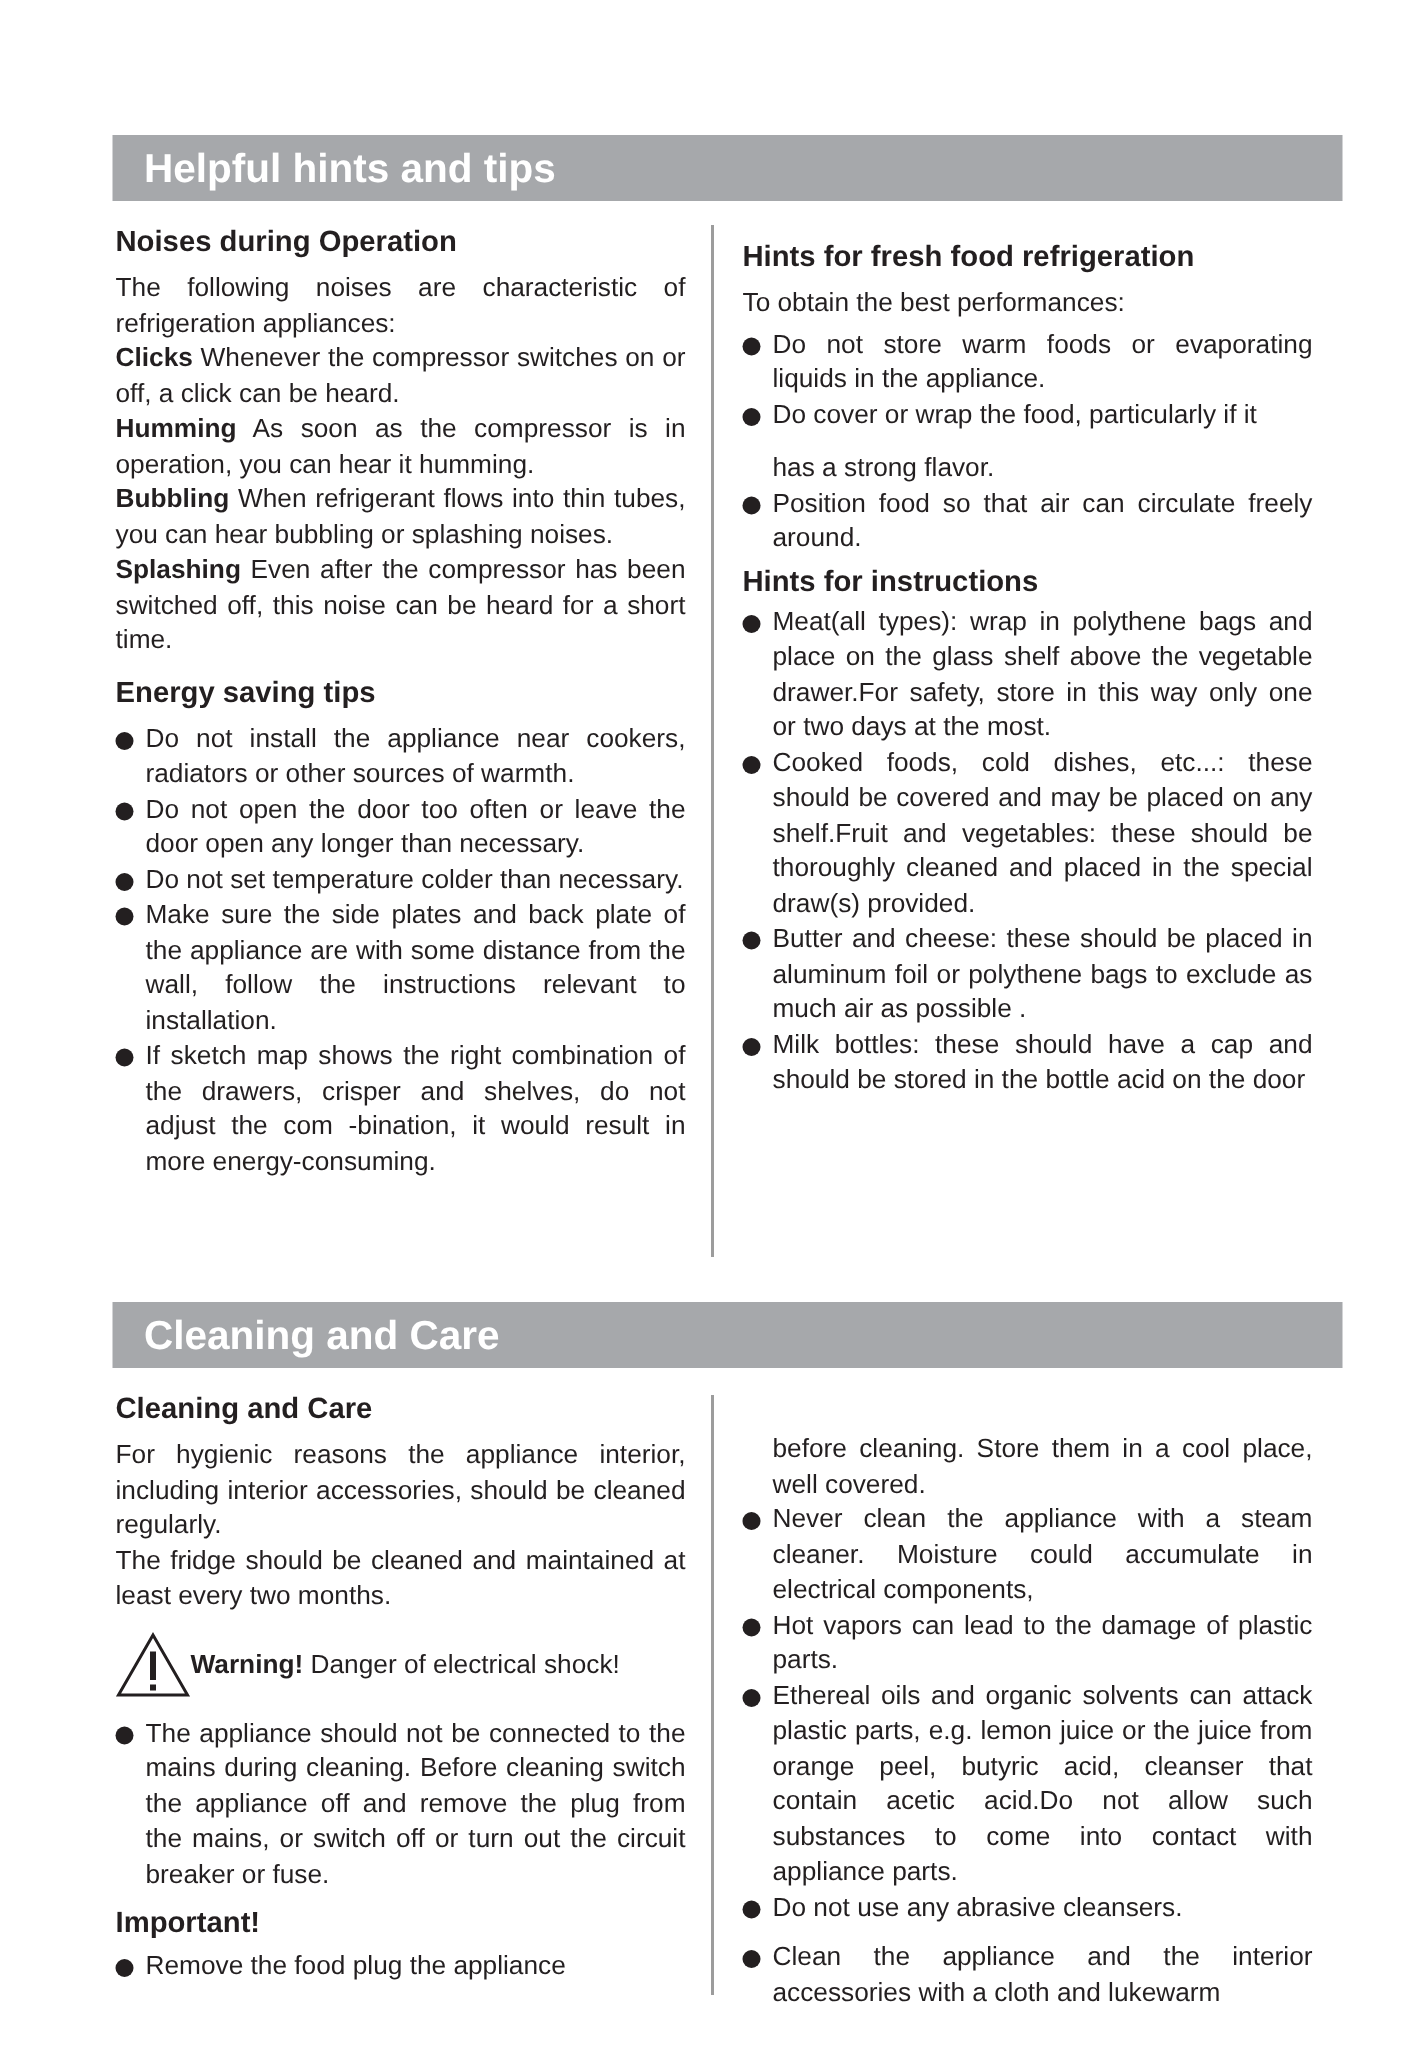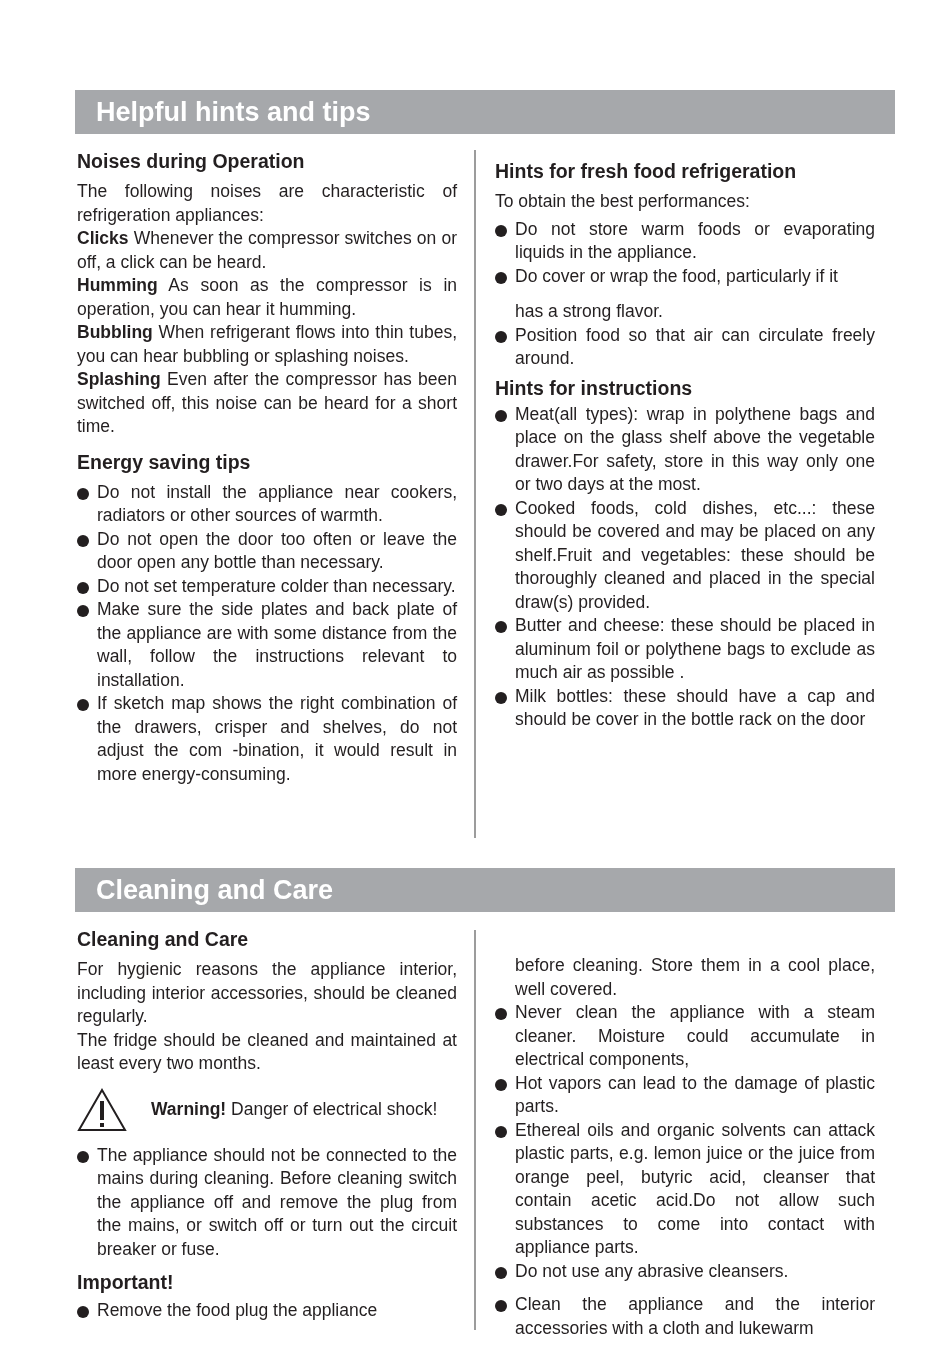--- a/index.html
+++ b/index.html
@@ -17,21 +17,21 @@
     h3 { font-size: 19.5px; font-weight: bold; margin: 0; line-height: 26px; }
     p { margin: 0; text-align: justify; }
     .bullet { position: relative; padding-left: 20px; text-align: justify; margin: 0; }
     .bullet .dot { position: absolute; left: 0; top: 7px; width: 12px; height: 12px;
                    border-radius: 50%; background: #231f20; }
     b { font-weight: bold; }
     .gap-sm { height: 6px; }
     .gap-md { height: 10px; }
     .warn { display: flex; align-items: center; margin: 12px 0 12px 0; }
     .warn svg { width: 50px; height: 44px; flex: none; }
-    .warn .wt { margin-left: 24px; font-size: 17.5px; }
+    .warn .wt { margin-left: 0; font-size: 17.5px; }
     .spaced { letter-spacing: 3px; }
   </style>
 </head>
 <body>
 
 <div class="banner" style="top:90px;">
   <span>Helpful hints and tips</span>
 </div>
 
 <div class="divider" style="top:150px; height:688px;"></div>
@@ -41,42 +41,42 @@
   <div class="gap-sm"></div>
   <p>The following noises are characteristic of refrigeration appliances:</p>
   <p><b>Clicks</b><span> Whenever the compressor switches on or off, a click can be heard.</span></p>
   <p><b>Humming</b><span> As soon as the compressor is in operation, you can hear it humming.</span></p>
   <p><b>Bubbling</b><span> When refrigerant flows into thin tubes, you can hear bubbling or splashing noises.</span></p>
   <p><b>Splashing</b><span> Even after the compressor has been switched off, this noise can be heard for a short time.</span></p>
   <div class="gap-md"></div>
   <h3>Energy saving tips</h3>
   <div class="gap-sm"></div>
   <p class="bullet"><span class="dot"></span><span>Do not install the appliance near cookers, radiators or other sources of warmth.</span></p>
-  <p class="bullet"><span class="dot"></span><span>Do not open the door too often or leave the door open any bottle than necessary.</span></p>
+  <p class="bullet"><span class="dot"></span><span>Do not open the door too often or leave the door open any longer than necessary.</span></p>
   <p class="bullet"><span class="dot"></span><span>Do not set temperature colder than necessary.</span></p>
   <p class="bullet"><span class="dot"></span><span>Make sure the side plates and back plate of the appliance are with some distance from the wall, follow the instructions relevant to installation.</span></p>
   <p class="bullet"><span class="dot"></span><span>If sketch map shows the right combination of the drawers, crisper and shelves, do not adjust the com -bination, it would result in more energy-consuming.</span></p>
 </div>
 
 <div class="col right" style="top:148px;margin-top:10px;">
   <h3>Hints for fresh food refrigeration</h3>
   <div class="gap-sm"></div>
   <p>To obtain the best performances:</p>
   <div style="height:4px"></div>
   <p class="bullet"><span class="dot"></span><span>Do not store warm foods or evaporating liquids in the appliance.</span></p>
   <p class="bullet"><span class="dot"></span><span>Do cover or wrap the food, particularly if it</span></p>
   <p style="padding-left:20px; margin-top:12px;">has a strong flavor.</p>
   <p class="bullet"><span class="dot"></span><span>Position food so that air can circulate freely around.</span></p>
   <div style="height:4px"></div>
   <h3>Hints for instructions</h3>
   <div style="height:2px"></div>
   <p class="bullet"><span class="dot"></span><span>Meat(all types): wrap in polythene bags and place on the glass shelf above the vegetable drawer.For safety, store in this way only one or two days at the most.</span></p>
   <p class="bullet"><span class="dot"></span><span>Cooked foods, cold dishes, etc...: these should be covered and may be placed on any shelf.Fruit and vegetables: these should be thoroughly cleaned and placed in the special draw(s) provided.</span></p>
   <p class="bullet"><span class="dot"></span><span>Butter and cheese: these should be placed in aluminum foil or polythene bags to exclude as much air as possible .</span></p>
-  <p class="bullet"><span class="dot"></span><span>Milk bottles: these should have a cap and should be cover in the bottle rack on the door</span></p>
+  <p class="bullet"><span class="dot"></span><span>Milk bottles: these should have a cap and should be stored in the bottle acid on the door</span></p>
 </div>
 
 <div class="banner" style="top:868px;">
   <span>Cleaning and Care</span>
 </div>
 
 <div class="divider" style="top:930px; height:400px;"></div>
 
 <div class="col left" style="top:926px;">
   <h3>Cleaning and Care</h3>

